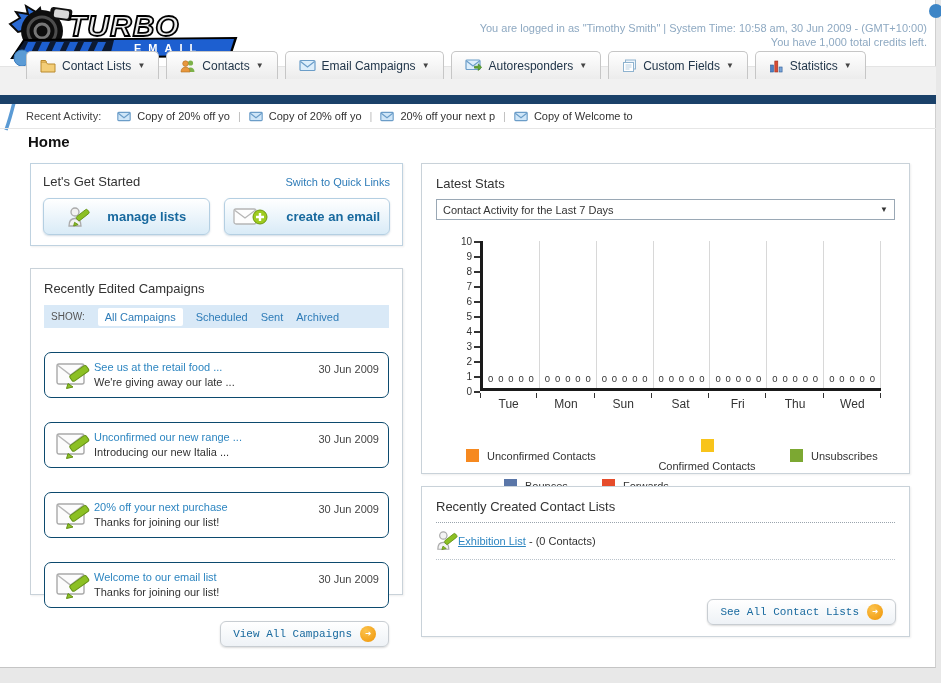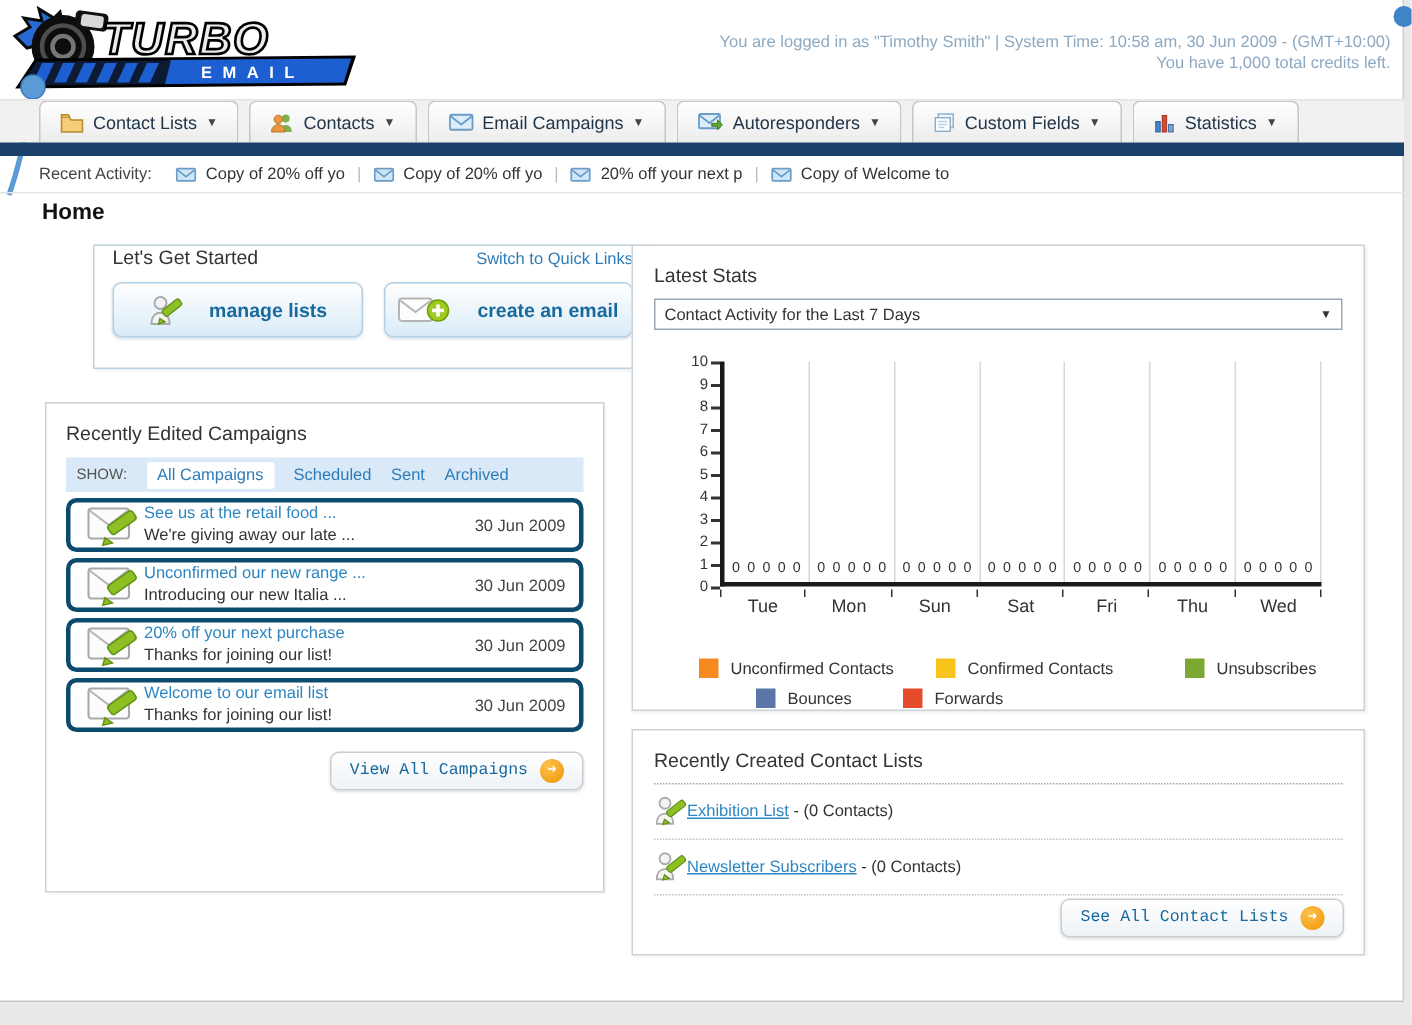--- a/index.html
+++ b/index.html
@@ -13,51 +13,51 @@
   .balloon-decoration { position:absolute; left:2px; top:44px; }
   .help-bubble { position:absolute; left:929px; top:4px; width:14px; height:14px; border-radius:50%; background:#3d85c6; }
   .top-links { position:absolute; top:5px; right:8px; white-space:nowrap; }
   .top-links a { color:#1f66a8; text-decoration:underline; font-size:11px; cursor:pointer; }
   .top-links .sep { color:#9ab0c4; margin:0 6px; }
   .top-links .dd { font-size:8px; color:#1f66a8; margin-left:3px; }
   .login-block { position:absolute; top:21px; right:8px; text-align:right; color:#8ea9c2; font-size:11px; line-height:14px; }
 
   
   .tabbar { position:absolute; left:0; top:66px; width:936px; height:29px; background:#f1f1f1; border-top:1px solid #e4e4e4; }
-  .tabs { position:absolute; left:26px; bottom:0; display:flex; gap:7px;justify-content:center; }
+  .tabs { position:absolute; left:26px; bottom:16px; display:flex; gap:7px;justify-content:center; }
   .tab { display:flex; align-items:center; gap:6px; height:28px; padding:0 13px; background:linear-gradient(#ffffff,#ececec); border:1px solid #c6c6c6; border-bottom:none; border-radius:5px 5px 0 0; color:#22364a; font-size:12px; cursor:pointer; }
   .tab .dd { font-size:8px; color:#444; }
   .navybar { position:absolute; left:0; top:95px; width:936px; height:9px; background:#1a4169; }
 
   
   .recent { position:absolute; left:0; top:104px; width:936px; height:25px; display:flex; align-items:center; padding-left:26px; border-bottom:1px solid #e6e6e6; }
   .recent .ra-label { color:#444; margin-right:16px; }
   .ra-item { display:flex; align-items:center; gap:6px; color:#333; cursor:pointer; } 
   .ra-sep { color:#bbb; margin:0 8px; }
 
   .page-title { position:absolute; left:28px; top:133px; font-size:15px; font-weight:bold; color:#111; }
 
   
   .panel { position:absolute; background:#fff; border:1px solid #c9d2d9; box-shadow:1px 1px 2px rgba(0,0,0,0.07); }
   .panel h2 { font-size:13px; font-weight:normal; color:#333; }
 
   
-  .get-started { left:30px; top:163px; width:373px; height:83px; border-color:#bfd2e0; padding:0 12px;margin-left:32px; }
+  .get-started { left:30px; top:163px; width:373px; height:83px; border-color:#bfd2e0; padding:10px 12px; }
   .gs-head { display:flex; justify-content:space-between; align-items:baseline; }
   .gs-link { color:#2e7cb8; font-size:11px; text-decoration:none; cursor:pointer; }
   .gs-buttons { display:flex; gap:14px; margin-top:9px; }
   .gs-btn { flex:1; height:37px; display:flex; align-items:center; justify-content:center; gap:17px; background:linear-gradient(#ffffff,#d9ebf7); border:1px solid #b4cfe2; border-radius:6px; box-shadow:0 1px 2px rgba(120,150,175,.35); color:#18699e; font-size:13px; font-weight:bold; cursor:pointer; }
 
   
   .campaigns { left:30px; top:268px; width:373px; height:327px; padding:12px 13px; }
   .show-bar { margin-top:9px; height:23px; background:#d9e9f7; display:flex; align-items:center; padding:0 7px; gap:13px; }
   .show-bar .show-label { font-size:10px; color:#555; }
   .filter { color:#2e7cb8; font-size:11px; cursor:pointer; text-decoration:none; }
   .filter.active { background:#fff; padding:3px 7px; border-radius:2px; color:#2e7cb8; }
-  .camp-card { margin-top:4px; height:36px; border:3px solid #0c4a6e; border-radius:7px; display:flex; align-items:center; padding:4px 9px; cursor:pointer; background:#fff; }
+  .camp-card { margin-top:24px; height:46px; border:1px solid #0c4a6e; border-radius:7px; display:flex; align-items:center; padding:4px 9px; cursor:pointer; background:#fff; }
   .camp-icon { width:40px; flex:0 0 40px; }
   .camp-texts { flex:1; line-height:15px; }
   .camp-title { color:#2e86c1; font-size:11px; text-decoration:none; cursor:pointer; }
   .camp-sub { color:#333; font-size:11px; }
   .camp-date { color:#444; font-size:11px; align-self:flex-start; margin-top:6px; }
   .panel-btn { display:inline-flex; align-items:center; gap:8px; height:26px; padding:0 12px; background:linear-gradient(#ffffff,#eef2f6); border:1px solid #c8cdd2; border-radius:6px; box-shadow:0 1px 2px rgba(0,0,0,.15); color:#18699e; font-size:11px; cursor:pointer;font-family:Liberation Mono, monospace; }
   .view-all-wrap { text-align:right; margin-top:13px; }
   .arrow-circle { width:16px; height:16px; border-radius:50%; background:radial-gradient(circle at 35% 30%, #fcc34d, #ef9405); color:#fff; font-size:10px; font-weight:bold; display:flex; align-items:center; justify-content:center; }
 
   
@@ -74,21 +74,21 @@
   .zlab { font-size:9.5px; color:#333; }
   .chart-xaxis { position:absolute; left:26px; right:14px; top:156px; display:flex; }
   .daycell { flex:1; text-align:center; font-size:12px; color:#333; position:relative; }
   .daycell::after { content:""; position:absolute; right:0; top:-4px; height:5px; border-right:1px solid #333; }
   .daycell:first-child::before { content:""; position:absolute; left:0; top:-4px; height:5px; border-left:1px solid #333; }
 
   .legend { margin:16px 0 0 30px; display:flex; flex-wrap:wrap; row-gap:7px; width:480px; }
   .legend-item { display:flex; align-items:center; gap:8px; }
   .swatch { width:13px; height:13px; flex:0 0 13px; }
   .legend-label { font-size:11px; color:#333; }
-  .li-0 { width:158px; } .li-1 { width:166px; } .li-2 { width:145px; } .li-3 { width:136px;padding-left:38px; } .li-4 { width:162px; }
+  .li-0 { width:158px; } .li-1 { width:166px;flex-direction:column; } .li-2 { width:145px; } .li-3 { width:136px;padding-left:38px; } .li-4 { width:162px; }
 
   
   .contact-lists { left:421px; top:486px; width:489px; height:151px; padding:12px 14px; }
   .dotted { border:none; border-top:1px dotted #9aa4ad; margin:8px 0 0 0; }
   .cl-item { display:flex; align-items:center; padding:5px 0; border-bottom:1px dotted #b9c2ca; }
   .cl-item:last-of-type { }
   .cl-link { color:#2e86c1; font-size:11px; text-decoration:underline; cursor:pointer; }
   .cl-suffix { color:#333; font-size:11px; }
   .see-all-wrap { position:absolute; right:13px; bottom:11px; }
 
@@ -450,29 +450,20 @@
     <hr class="dotted">
     <div class="cl-item">
       <svg width="22" height="26" viewBox="0 0 24 26">
           <circle cx="8" cy="7" r="4" fill="#f4f4f4" stroke="#aaa" stroke-width="1.3"></circle>
           <path d="M2,22 c0-5 2.6-7.5 6-7.5 c3.4,0 6,2.5 6,7.5 Z" fill="#f4f4f4" stroke="#aaa" stroke-width="1.3"></path>
           <rect x="8.5" y="9" width="15" height="5" rx="1.5" fill="#8cc024" stroke="#5f8c12" stroke-width=".8" transform="rotate(-38 15 11)"></rect>
           <path d="M7.6,18.6 l3.6,2.6 -4.8,1.2 Z" fill="#8cc024" stroke="#5f8c12" stroke-width=".8"></path>
         </svg>
       <span><a class="cl-link">Exhibition List</a><span class="cl-suffix"> - (0 Contacts)</span></span>
     </div>
-    <div class="cl-item">
-      <svg width="22" height="26" viewBox="0 0 24 26">
-          <circle cx="8" cy="7" r="4" fill="#f4f4f4" stroke="#aaa" stroke-width="1.3"></circle>
-          <path d="M2,22 c0-5 2.6-7.5 6-7.5 c3.4,0 6,2.5 6,7.5 Z" fill="#f4f4f4" stroke="#aaa" stroke-width="1.3"></path>
-          <rect x="8.5" y="9" width="15" height="5" rx="1.5" fill="#8cc024" stroke="#5f8c12" stroke-width=".8" transform="rotate(-38 15 11)"></rect>
-          <path d="M7.6,18.6 l3.6,2.6 -4.8,1.2 Z" fill="#8cc024" stroke="#5f8c12" stroke-width=".8"></path>
-        </svg>
-      <span><a class="cl-link">Newsletter Subscribers</a><span class="cl-suffix"> - (0 Contacts)</span></span>
-    </div>
     <div class="see-all-wrap">
       <div class="panel-btn">
         <span>See All Contact Lists</span>
         <span class="arrow-circle">➜</span>
       </div>
     </div>
   </div>
 
 </div>
 

